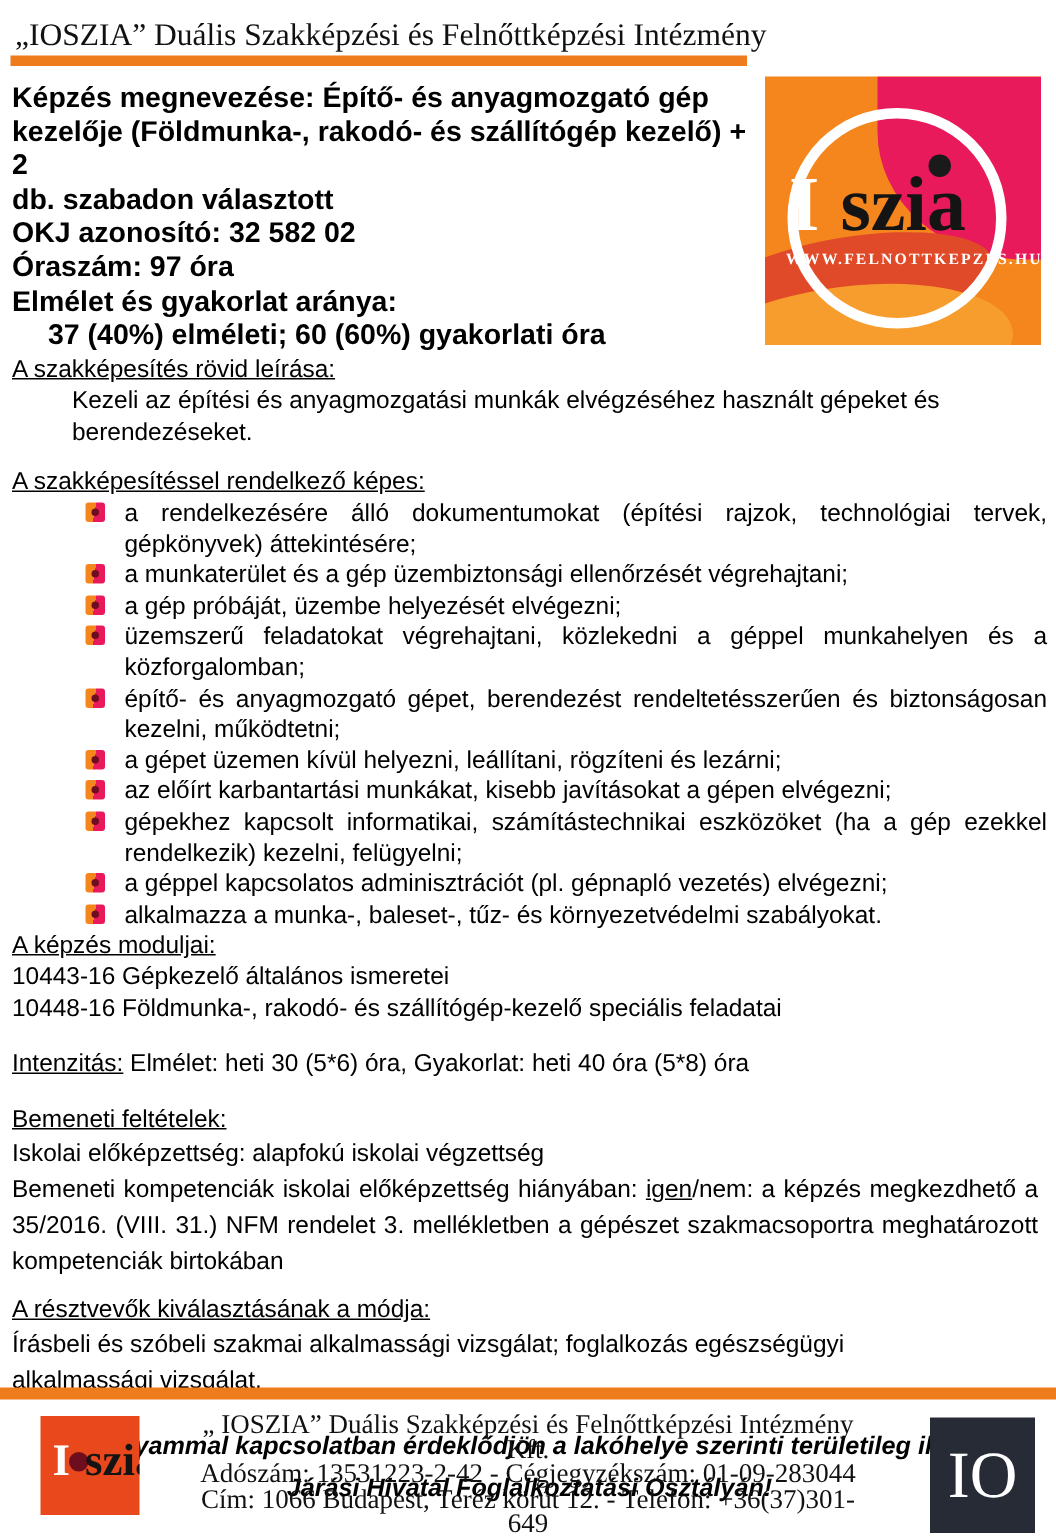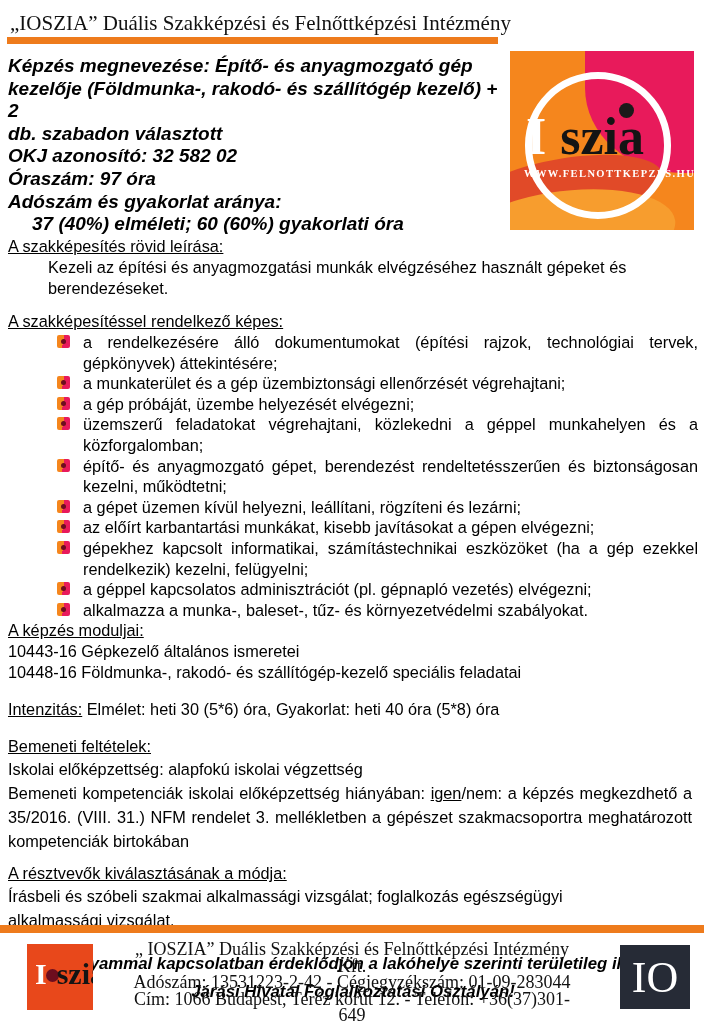--- a/index.html
+++ b/index.html
@@ -20,21 +20,21 @@
   .main-logo .red-swoosh{position:absolute;left:-22%;bottom:6%;width:105%;height:34%;background:#e14a28;border-radius:50%;transform:rotate(-9deg);}
   .main-logo .light-swoosh{position:absolute;left:-30%;bottom:-26%;width:120%;height:48%;background:#f79d2e;border-radius:50%;transform:rotate(-7deg);}
   .main-logo .ring{position:absolute;left:8%;top:12%;width:72%;height:74%;border:7px solid #fff;border-radius:50%;}
   .main-logo .dot{position:absolute;left:59%;top:29%;width:15px;height:15px;background:#1a1a1a;border-radius:50%;}
   .main-logo .word{position:absolute;left:16px;top:60px;font-family:"Liberation Serif",serif;font-weight:bold;font-size:52px;line-height:52px;white-space:nowrap;}
   .main-logo .word .i{color:#ffffff;}
   .main-logo .word .o-disc{display:inline-block;width:14px;}
   .main-logo .word .szia{color:#141414;}
   .main-logo .url{position:absolute;left:14px;top:117px;font-family:"Liberation Serif",serif;font-weight:bold;font-size:10.5px;letter-spacing:1.4px;color:#fff;white-space:nowrap;text-align:center;}
   
-  .course{position:absolute;left:8px;top:55px;width:500px;font-weight:bold;font-size:19px;line-height:22.6px;font-style:italic;}
+  .course{position:absolute;left:8px;top:55px;width:500px;font-weight:bold;font-size:19px;line-height:22.6px;}
   .course div:last-child{padding-left:24px;}
   
   .content{position:absolute;left:8px;top:236px;width:690px;font-size:16.3px;line-height:21px;}
   .content h3{margin:0;font-size:16.3px;font-weight:normal;text-decoration:underline;}
   .desc-body{margin:0;padding-left:40px;}
   .gap12{height:12px;} .gap16{height:16px;} .gap10{height:10px;}
   ul.caps{list-style:none;margin:0 0 0 49px;padding:0;line-height:20.6px;}
   ul.caps li{position:relative;padding-left:26px;text-align:justify;}
   .bullet-icon{
     position:absolute;left:0;top:3px;width:13px;height:13px;border-radius:2px;
@@ -59,21 +59,21 @@
   }
   .footer-logo .word{position:absolute;left:8px;top:13px;font-size:30px;line-height:34px;white-space:nowrap;}
   .footer-logo .i{color:#fff;}
   .footer-logo .dark-dot{display:inline-block;width:13px;height:13px;border-radius:50%;background:#6d0d1e;margin:0 -2px 2px -1px;}
   .footer-logo .szia{color:#141414;}
   .footer-text{
     position:absolute;left:122px;top:941px;width:460px;text-align:center;
     font-family:"Liberation Serif",serif;font-size:18px;line-height:16.6px;color:#111;
   }
   .io-logo{
-    position:absolute;left:620px;top:945px;width:70px;height:64px;background:#262b36;
+    position:absolute;left:620px;top:945px;width:70px;height:77px;background:#262b36;
     display:flex;align-items:center;justify-content:center;
     font-family:"Liberation Serif",serif;font-size:44px;color:#fff;
   }
 </style>
 </head>
 <body>
 
 <div class="page">
 
   <div class="header-title">„IOSZIA” Duális Szakképzési és Felnőttképzési Intézmény</div>
@@ -89,21 +89,21 @@
     <div class="url">WWW.FELNOTTKEPZES.HU</div>
   </div>
 
   <div class="course">
 
   <div>Képzés megnevezése: Építő- és anyagmozgató gép</div>
       <div>kezelője (Földmunka-, rakodó- és szállítógép kezelő) + 2</div>
       <div>db. szabadon választott</div>
       <div>OKJ azonosító: 32 582 02</div>
       <div>Óraszám: 97 óra</div>
-      <div>Adószám és gyakorlat aránya:</div>
+      <div>Elmélet és gyakorlat aránya:</div>
       <div>37 (40%) elméleti; 60 (60%) gyakorlati óra</div>
     </div>
 
   <div class="content">
 
     <h3>A szakképesítés rövid leírása:</h3>
     <p class="desc-body">Kezeli az építési és anyagmozgatási munkák elvégzéséhez használt gépeket és berendezéseket.</p>
 
     <div class="gap12"></div>
     <h3>A szakképesítéssel rendelkező képes:</h3>

